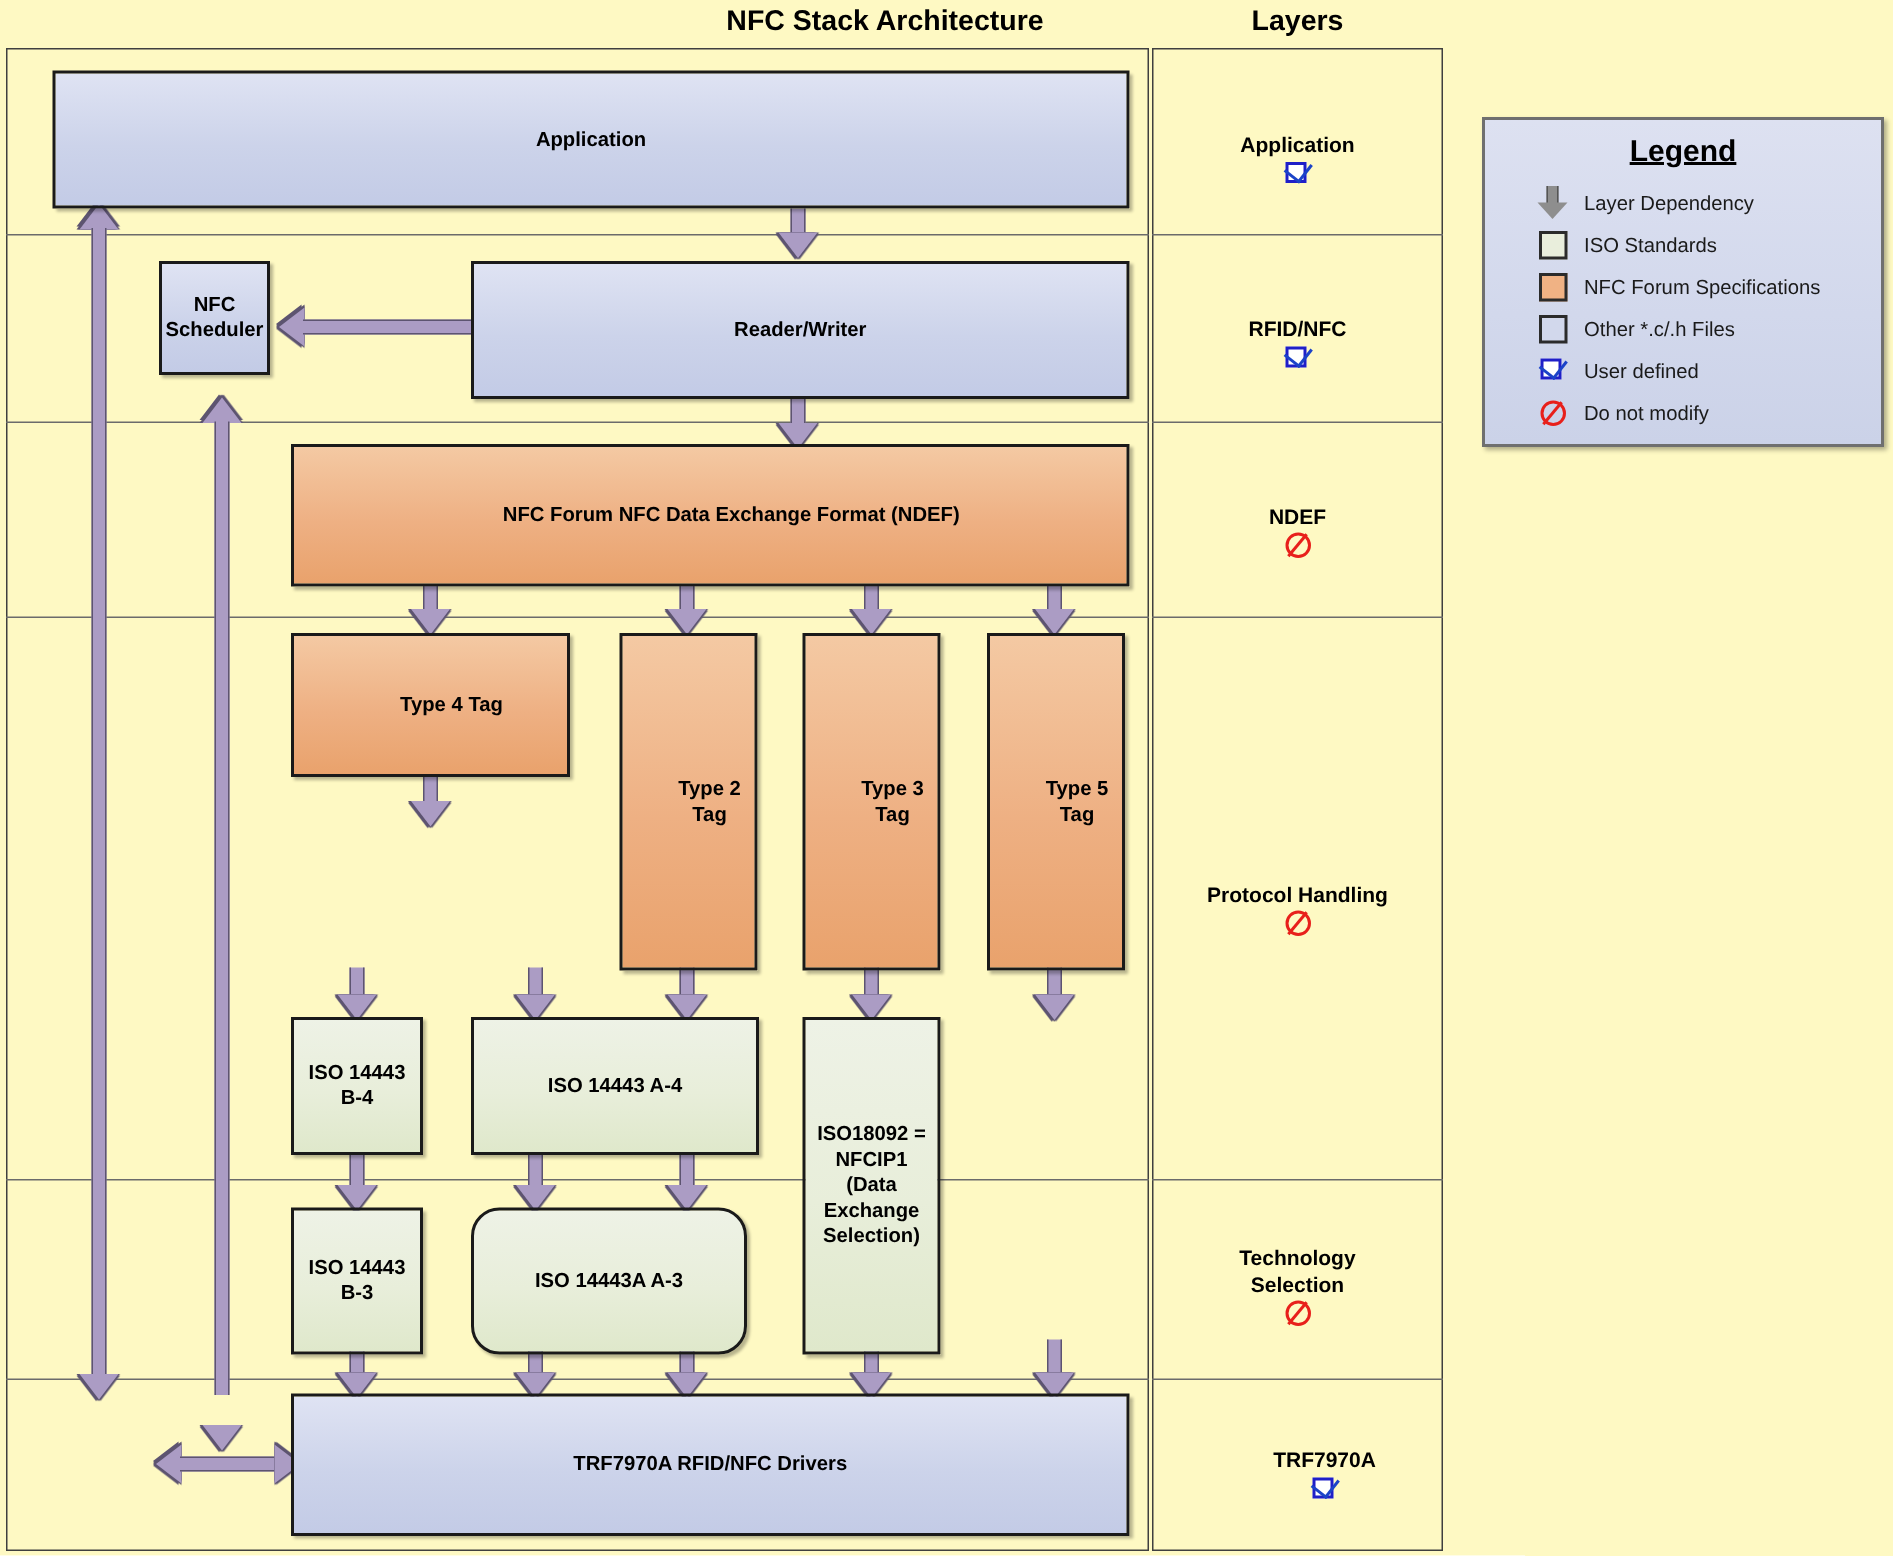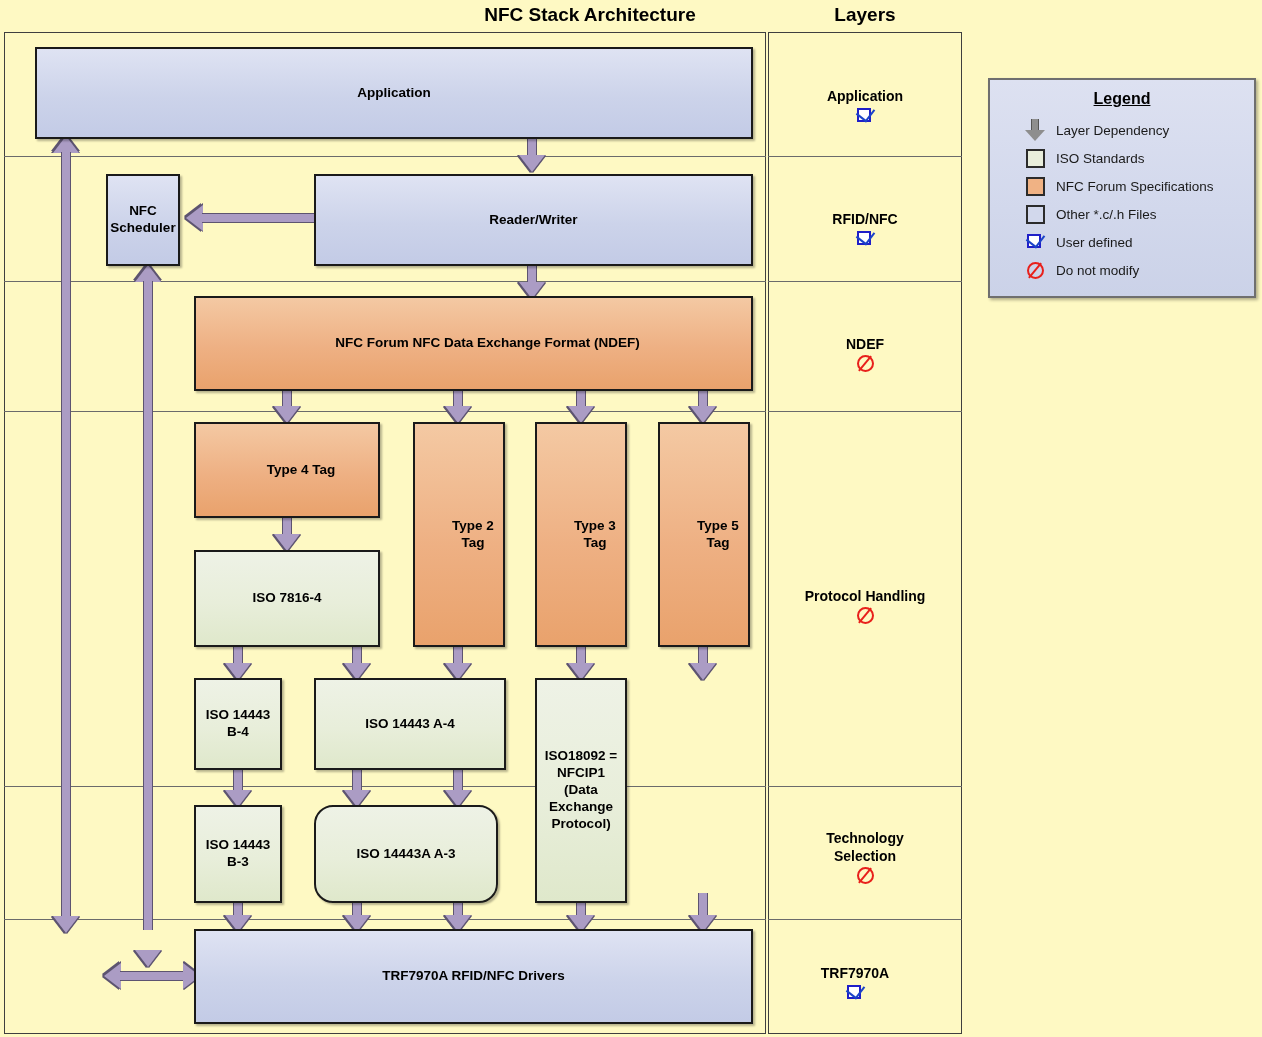--- a/index.html
+++ b/index.html
@@ -166,21 +166,21 @@
     left: 988px; top: 78px;
     width: 268px; height: 220px;
     background: linear-gradient(180deg,#dde1f1 0%,#d2d8ec 60%,#cbd2e8 100%);
     border: 2.5px solid #6f6f6f;
     box-shadow: 2px 2px 3px rgba(0,0,0,.3);
     padding: 10px 0 0 0;
   }
   #legend .ltitle {
     text-align: center;
     font-weight: bold;
-    font-size: 16px;
+    font-size: 20px;
     text-decoration: underline;
     color: #000;
     margin-bottom: 8px;
   }
   .lrow {
     display: flex;
     align-items: center;
     height: 28px;
     padding-left: 24px;
   }
@@ -250,21 +250,21 @@
     <span class="mark"><span class="nono"><i></i><b></b></span></span>
   </div>
   <div class="layer-label" style="left:768px;top:588px;width:194px;">
     <span>Protocol Handling</span>
     <span class="mark"><span class="nono"><i></i><b></b></span></span>
   </div>
   <div class="layer-label" style="left:768px;top:830px;width:194px;">
     <span style="display:block;">Technology<br>Selection</span>
     <span class="mark"><span class="nono"><i></i><b></b></span></span>
   </div>
-  <div class="layer-label" style="left:748px;top:965px;width:194px;padding-left:20px;">
+  <div class="layer-label" style="left:776px;top:965px;width:194px;padding-left:20px;">
     <span>TRF7970A</span>
     <span class="mark"><span class="ck"><i></i><b></b></span></span>
   </div>
 
   <div class="arrow" style="left:53px;top:136px;width:26px;height:790px;">
     <div class="headU" style="left:0;top:0;"></div>
     <div class="shaft" style="left:8px;top:16px;width:10px;height:774px;"></div>
   </div>
 
   <div class="arrow" style="left:53px;top:908px;width:26px;height:26px;">
@@ -373,47 +373,46 @@
   </div>
 
   <div class="harrow" style="left:104px;top:963px;width:96px;height:26px;">
     <div class="headL" style="left:0;top:0;"></div>
     <div class="hshaft" style="left:16px;top:8px;width:64px;height:10px;"></div>
     <div class="headR" style="left:79px;top:0;"></div>
   </div>
 
   <div class="box blue" style="left:35px;top:47px;width:718px;height:92px;">Application</div>
 
-  <div class="box blue" style="left:106px;top:174px;width:74px;height:92px;flex-direction:column;">
+  <div class="box blue" style="left:106px;top:174px;width:74px;height:76px;flex-direction:column;">
     <span>NFC</span>
     <span>Scheduler</span>
   </div>
 
   <div class="box blue" style="left:314px;top:174px;width:439px;height:92px;">Reader/Writer</div>
 
   <div class="box orange" style="left:194px;top:296px;width:559px;height:95px;">NFC Forum NFC Data Exchange Format (NDEF)</div>
 
   <div class="box orange" style="left:194px;top:422px;width:186px;height:96px;">Type 4 Tag</div>
   <div class="box orange" style="left:413px;top:422px;width:92px;height:225px;">Type 2 Tag</div>
   <div class="box orange" style="left:535px;top:422px;width:92px;height:225px;">Type 3 Tag</div>
   <div class="box orange" style="left:658px;top:422px;width:92px;height:225px;">Type 5 Tag</div>
 
-  <div class="box green" style="left:194px;top:550px;width:186px;height:97px;">ISO 7816-4</div>
 
   <div class="box green" style="left:194px;top:678px;width:88px;height:92px;flex-direction:column;">
     <span>ISO 14443</span>
     <span>B-4</span>
   </div>
   <div class="box green" style="left:314px;top:678px;width:192px;height:92px;">ISO 14443 A-4</div>
   <div class="box green" style="left:535px;top:678px;width:92px;height:225px;flex-direction:column;">
     <span>ISO18092 =</span>
     <span>NFCIP1</span>
     <span>(Data</span>
     <span>Exchange</span>
-    <span>Protocol)</span>
+    <span>Selection)</span>
   </div>
 
   <div class="box green" style="left:194px;top:805px;width:88px;height:98px;flex-direction:column;">
     <span>ISO 14443</span>
     <span>B-3</span>
   </div>
   <div class="box green" style="left:314px;top:805px;width:184px;height:98px;border-radius:19px;">ISO 14443A A-3</div>
 
   <div class="box blue" style="left:194px;top:929px;width:559px;height:95px;">TRF7970A RFID/NFC Drivers</div>
 

